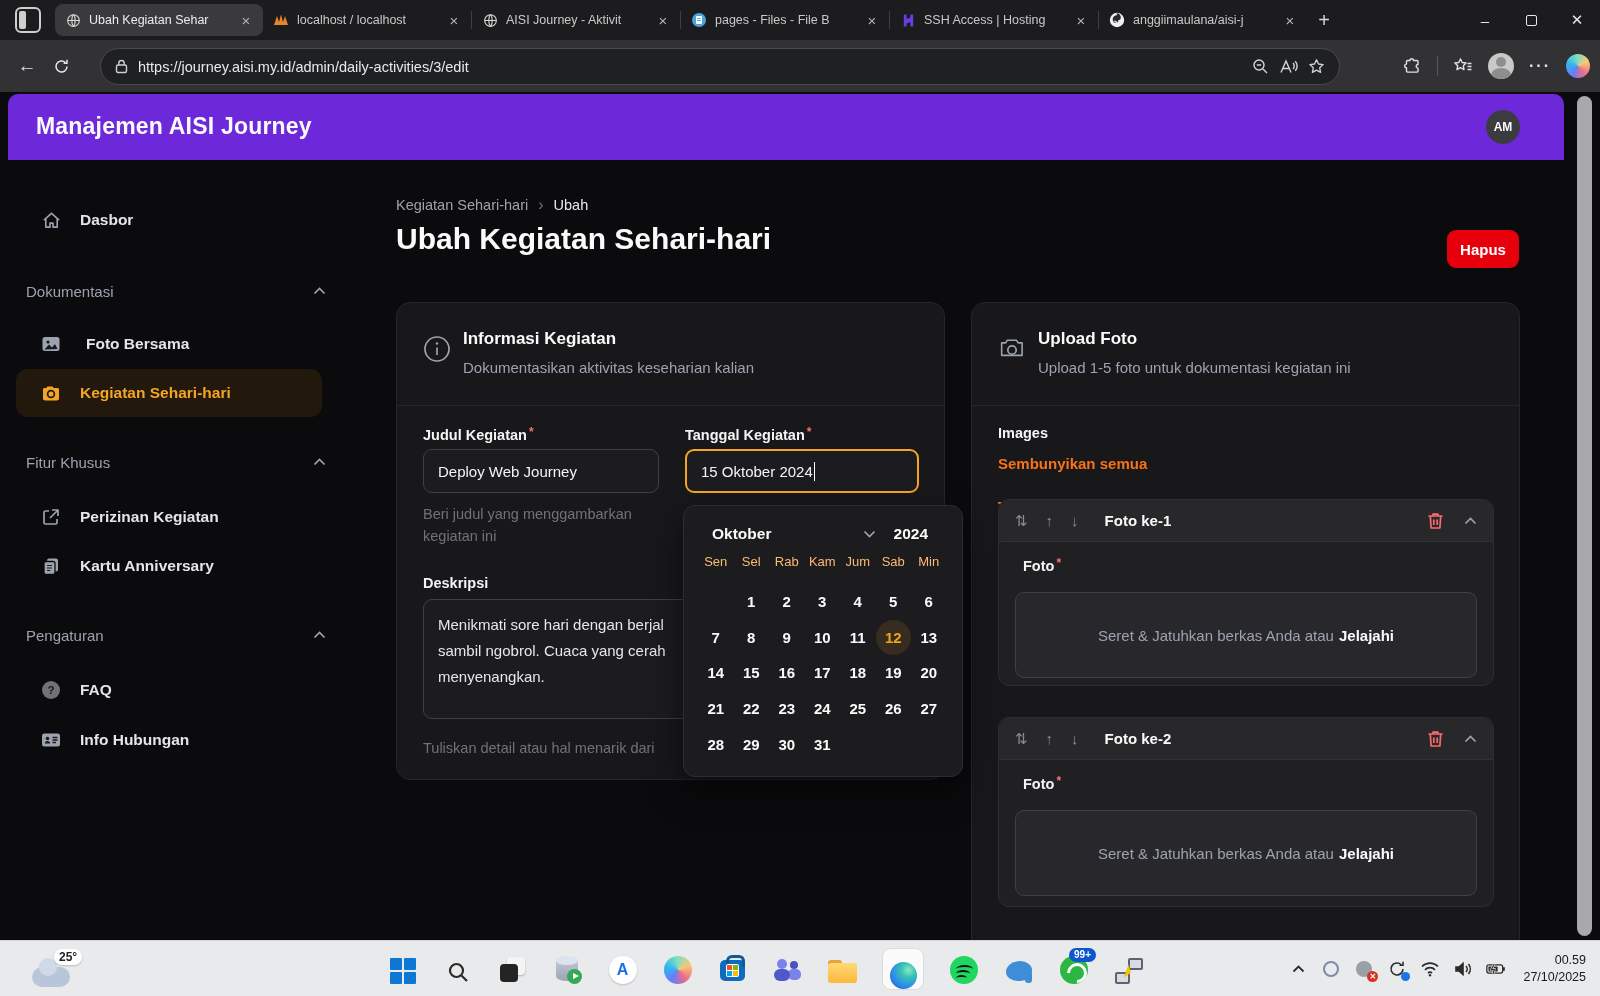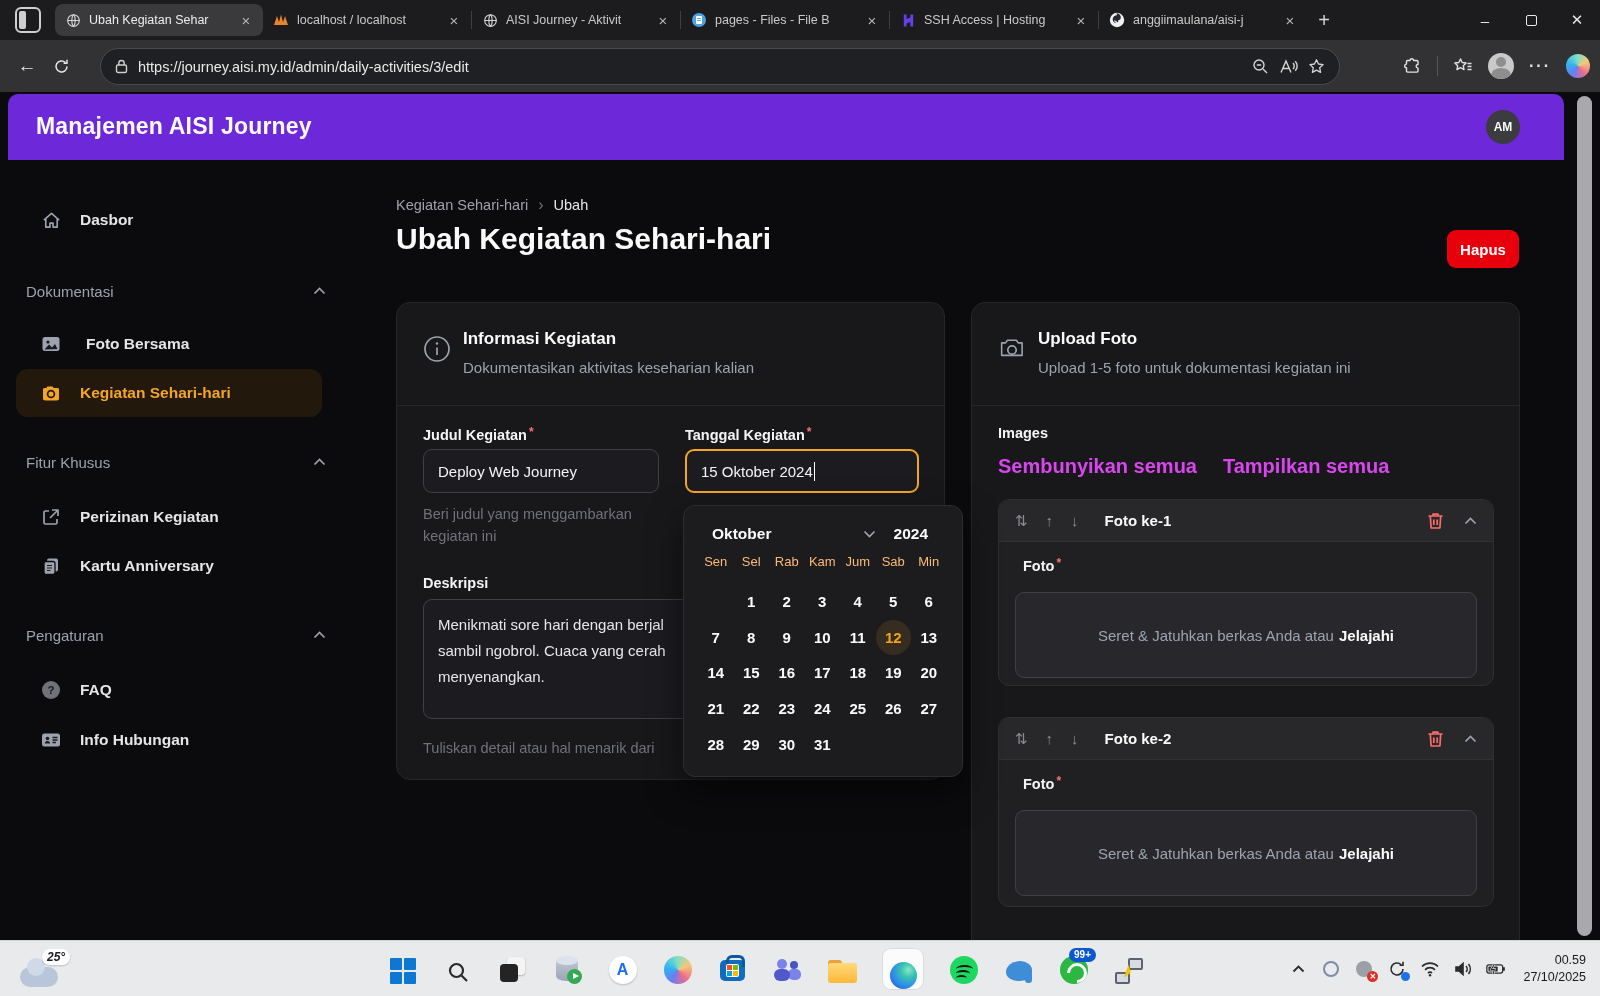--- a/index.html
+++ b/index.html
@@ -85,35 +85,35 @@
   .cal-chev { margin-left:auto; color:#a1a1aa; margin-right:18px; display:flex; }
   .cal-year { color:#fafafa; font-size:15.5px; font-weight:700; }
   .cal-week { position:absolute; left:14px; top:48px; display:grid; grid-template-columns:repeat(7,35.5px); }
   .cal-week span { text-align:center; color:#fdba74; font-size:13px; }
   .cal-grid { position:absolute; left:14px; top:78px; display:grid; grid-template-columns:repeat(7,35.5px); grid-auto-rows:35.6px; }
   .cal-cell { display:flex; align-items:center; justify-content:center; color:#fafafa; font-size:15px; font-weight:600; border-radius:50%; }
   .cal-cell.sel { color:#f0a31b; background:rgba(245,165,36,.12); }
 
   
   .images-label { position:absolute; left:26px; top:122px; color:#f4f4f5; font-size:14.5px; font-weight:600; }
-  .img-links { position:absolute; left:26px; top:152px; display:flex; gap:26px; color:#d946ef; font-size:20px; font-weight:600; }
+  .img-links { position:absolute; left:26px; top:152px; display:flex; gap:26px; color:#f97316; font-size:15px; font-weight:600;flex-direction:column; }
   .photo-item { position:absolute; left:26px; width:496px; background:#202023; border:1px solid #2e2e32; border-radius:11px; }
   .pi-1 { top:196px; height:187px; }
   .pi-2 { top:414px; height:190px; }
   .pi-head { position:absolute; left:0; right:0; top:0; height:42px; background:#28282b; border-radius:11px 11px 0 0; border-bottom:1px solid #323236; display:flex; align-items:center; padding:0 16px; gap:18px; }
   .pi-ctl { color:#8b8b92; font-size:15px; display:flex; align-items:center; }
   .pi-title { color:#fafafa; font-size:15px; font-weight:700; margin-left:8px; }
   .pi-right { margin-left:auto; display:flex; align-items:center; gap:20px; }
   .pi-foto-label { position:absolute; left:24px; top:56px; color:#f4f4f5; font-size:14.5px; font-weight:600; }
   .dropzone { position:absolute; left:16px; right:16px; top:92px; height:86px; background:#28282c; border:1px solid #3f3f46; border-radius:9px; display:flex; align-items:center; justify-content:center; gap:5px; color:#9ca3af; font-size:15px; }
   .dz-browse { color:#fafafa; font-weight:700; }
 
   
   .taskbar { position:absolute; left:0; right:0; bottom:0; height:56px; background:#e9eaec; border-top:1px solid #d2d3d6; }
-  .weather { position:absolute; left:20px; top:10px; width:56px; height:38px;font-style:italic; }
+  .weather { position:absolute; left:32px; top:10px; width:56px; height:38px; }
   .cloud { position:absolute; left:0; bottom:2px; width:38px; height:20px; background:#b9c6da; border-radius:10px; }
   .cloud::before { content:""; position:absolute; left:7px; top:-9px; width:18px; height:18px; border-radius:50%; background:#cfd9e8; }
   .wtemp { position:absolute; left:22px; top:-2px; background:#fff; border-radius:9px; padding:1px 5px; font-size:12px; font-weight:700; color:#222; box-shadow:0 1px 2px rgba(0,0,0,.2); }
   .tb-icons { position:absolute; left:388px; top:0; height:56px; display:flex; align-items:center; gap:26px; }
   .tbi { width:29px; height:29px; display:flex; align-items:flex-end; justify-content:center; position:relative; flex:none; }
   .edge-active { background:#fbfbfb; border-radius:8px; width:40px; height:40px; box-shadow:0 0 0 1px #dcdcde; }
   .start-grid { display:grid; grid-template-columns:12px 12px; grid-template-rows:12px 12px; gap:2px; }
   .start-grid i { background:#0e77d3; border-radius:1px; }
   .tv-back { position:absolute; right:2px; top:2px; width:18px; height:18px; background:#f4f4f4; border-radius:4px; box-shadow:0 1px 2px rgba(0,0,0,.25); }
   .tv-front { position:absolute; left:2px; bottom:2px; width:18px; height:18px; background:#242424; border-radius:4px; }

